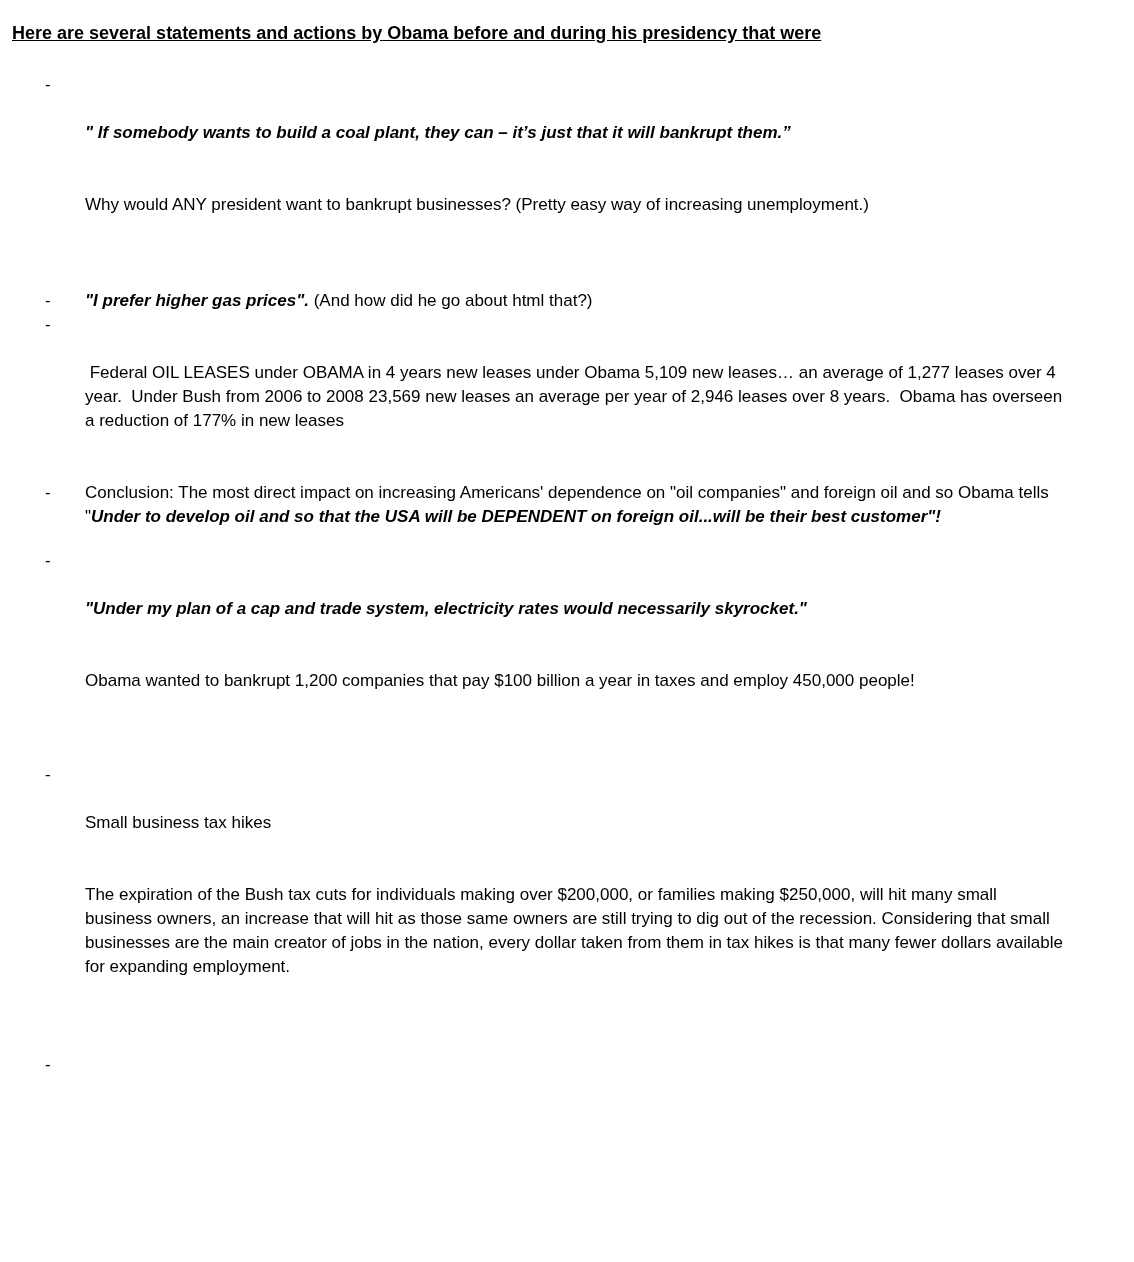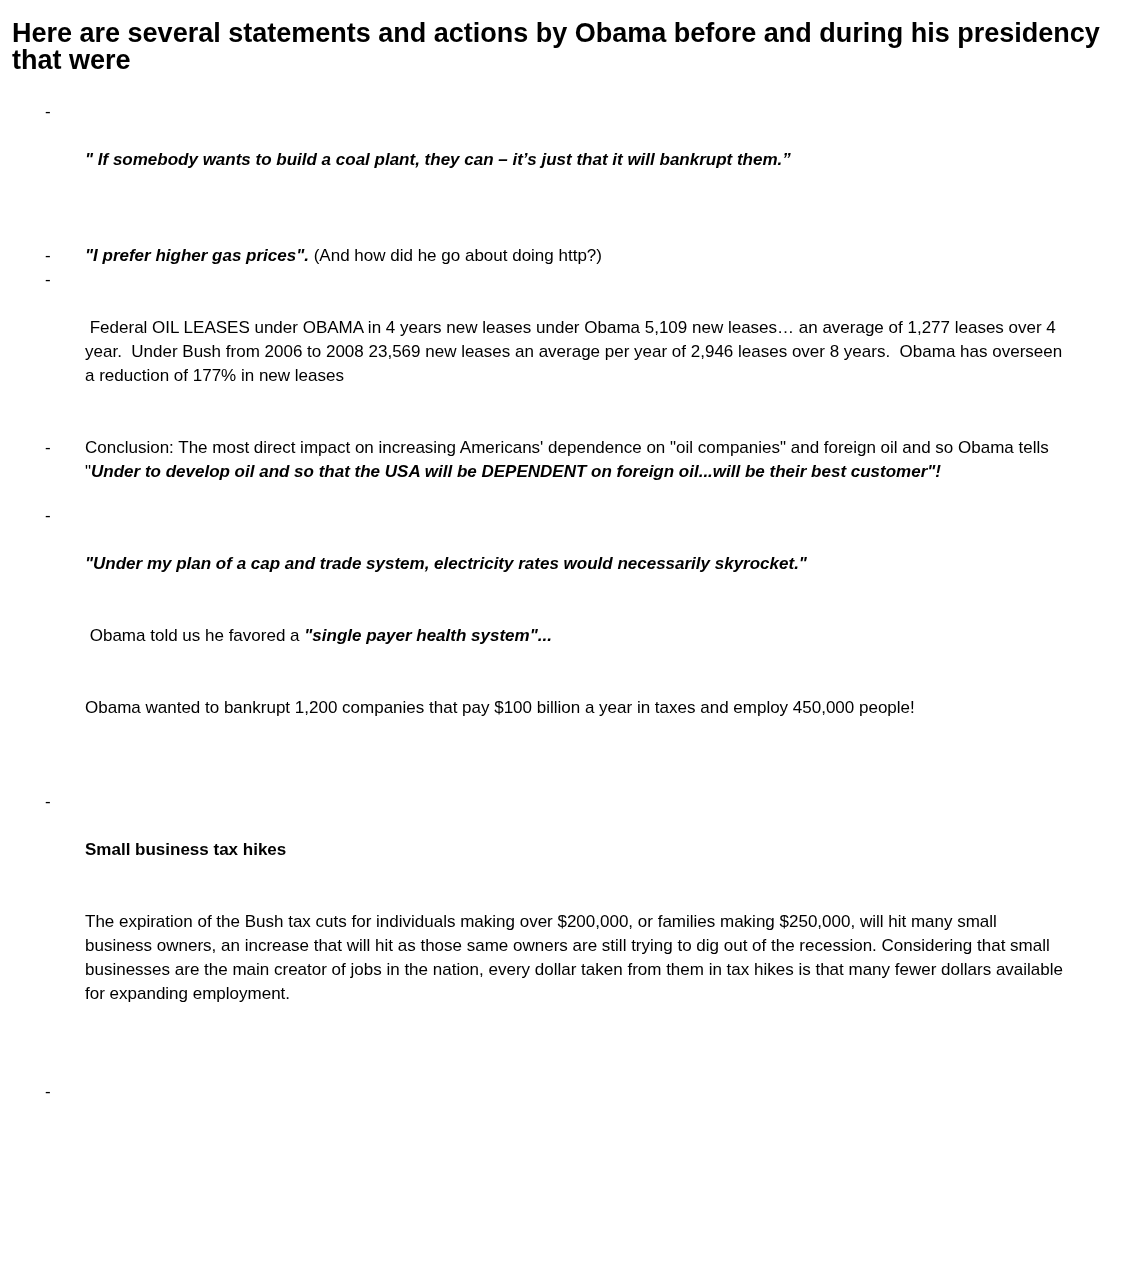--- a/index.html
+++ b/index.html
@@ -6,82 +6,82 @@
   body {
     width: 1134px; height: 1262px; overflow: hidden;
     font-family: "Liberation Sans", sans-serif;
     color: #000000;
     -webkit-font-smoothing: antialiased;
   }
   .doc { padding: 20px 12px 0 12px; }
 
   
   .heading {
-    font-size: 27px; line-height: 27px; font-weight: bold;
-    margin: 0 0 0 0; width: 1110px;
+    font-size: 18px; line-height: 27px; font-weight: bold;
+    margin: 0 0 0 0; width: 1110px; text-decoration: underline;
   }
   .heading .regular { font-weight: normal; }
 
   
   .li { position: relative; padding-left: 73px; }
   .dash {
     position: absolute; left: 33px; top: 0;
     font-size: 17px; line-height: 24px;
   }
   .content {
     font-size: 17px; line-height: 24px; width: 978px;
     white-space: pre-wrap;
   }
   .bi { font-weight: bold; font-style: italic; }
-  .b  { font-weight: bold; }
+  .b  { font-weight: normal; }
 
   .first-item { margin-top: 26px; }
   .gap-24 { margin-top: 24px; }
   .gap-20 { margin-top: 20px; }
   .gap-22 { margin-top: 22px; }
   .gap-26 { margin-top: 26px; }
 </style>
 </head>
 <body>
 
 <div class="doc">
 
   <div class="heading">
     <div>Here are several statements and actions by Obama before and during his presidency that were</div>
   </div>
 
   <div class="li first-item">
     <span class="dash">-</span>
     <div class="content">
       <div><span class="bi">" If somebody wants to build a coal plant, they can – it’s just that it will bankrupt them.”</span></div>
+      <div>Why would ANY president want to bankrupt businesses? (Pretty easy way of increasing unemployment.)</div>
     </div>
   </div>
 
   <div class="li gap-24">
     <span class="dash">-</span>
-    <div class="content"><span class="bi">"I prefer higher gas prices".</span><span> (And how did he go about doing http?)</span></div>
+    <div class="content"><span class="bi">"I prefer higher gas prices".</span><span> (And how did he go about html that?)</span></div>
   </div>
 
   <div class="li">
     <span class="dash">-</span>
     <div class="content">
       <div> Federal OIL LEASES under OBAMA in 4 years new leases under Obama 5,109 new leases… an average of 1,277 leases over 4 year.  Under Bush from 2006 to 2008 23,569 new leases an average per year of 2,946 leases over 8 years.  Obama has overseen a reduction of 177% in new leases</div>
     </div>
   </div>
 
   <div class="li">
     <span class="dash">-</span>
     <div class="content"><span>Conclusion: The most direct impact on increasing Americans' dependence on "oil companies" and foreign oil and so Obama tells "</span><span class="bi">Under to develop oil and so that the USA will be DEPENDENT on foreign oil...will be their best customer"!</span></div>
   </div>
 
   <div class="li gap-20">
     <span class="dash">-</span>
     <div class="content">
       <div><span class="bi">"Under my plan of a cap and trade system, electricity rates would necessarily skyrocket."</span></div>
-      <div><span> Obama told us he favored a </span><span class="bi">"single payer health system"...</span></div>
       <div>Obama wanted to bankrupt 1,200 companies that pay $100 billion a year in taxes and employ 450,000 people!</div>
     </div>
   </div>
 
   <div class="li gap-22">
     <span class="dash">-</span>
     <div class="content">
       <div class="b">Small business tax hikes</div>
       <div>The expiration of the Bush tax cuts for individuals making over $200,000, or families making $250,000, will hit many small business owners, an increase that will hit as those same owners are still trying to dig out of the recession. Considering that small businesses are the main creator of jobs in the nation, every dollar taken from them in tax hikes is that many fewer dollars available for expanding employment.</div>
     </div>

